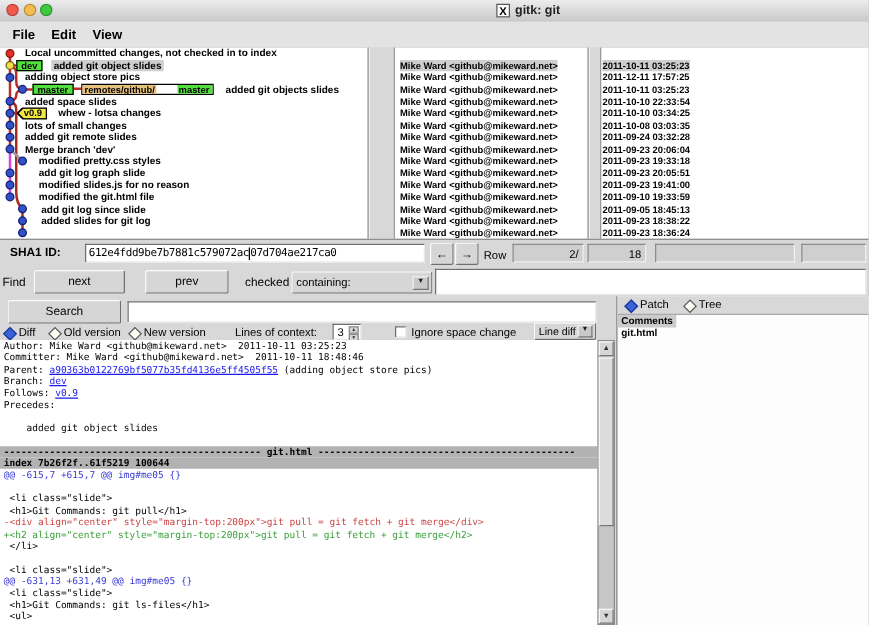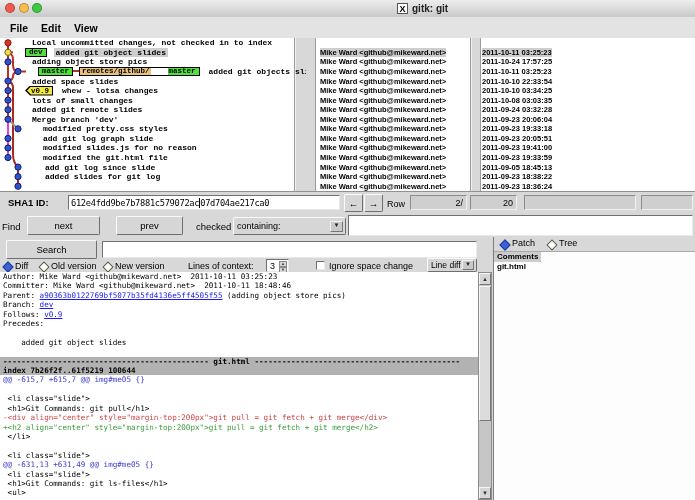--- a/index.html
+++ b/index.html
@@ -15,21 +15,21 @@
          font-size:9px;line-height:10px;text-align:center;font-weight:bold;color:#000;box-sizing:border-box;}
   
   .menubar{position:absolute;left:0;top:17px;width:695px;height:21px;background:#e3e3e3;
            border-bottom:1px solid #979797;display:flex;align-items:center;}
   .menu-item{font-size:10.5px;font-weight:bold;color:#000;margin-left:13px;}
   .menu-item:first-child{margin-left:10px;}
   
   .listpane{position:absolute;left:0;top:38px;width:695px;height:153px;background:#fff;}
   .graphsvg{position:absolute;left:0;top:0;width:300px;height:153px;z-index:1;pointer-events:none;}
   .col{position:absolute;top:0;height:153px;overflow:hidden;}
-  .subjects{left:12px;width:294px;z-index:2;font-family:Liberation Mono, monospace;}
+  .subjects{left:0;width:294px;z-index:2;}
   .authors{left:314px;width:156px;}
   .dates{left:479px;width:216px;}
   .sash{position:absolute;top:0;height:153px;background:#d8d8d8;border-left:1px solid #9b9b9b;border-right:1px solid #9b9b9b;box-shadow:inset 1px 0 0 #f2f2f2;}
   .sash1{left:294px;width:20px;}
   .sash2{left:470px;width:9px;}
   .crow{height:9.5625px;display:flex;align-items:center;white-space:nowrap;
         font-size:8px;font-weight:bold;color:#000;}
   .authors .crow{padding-left:6px;font-size:7.5px;}
   .dates .crow{padding-left:3px;font-size:7.5px;}
   .sel{background:#cecece;}
@@ -257,21 +257,21 @@
       </div>
     <div class="sash sash2"></div>
     <div class="col dates" id="dates">
         <div class="crow">
           <span class=""></span>
         </div>
         <div class="crow">
           <span class="sel">2011-10-11 03:25:23</span>
         </div>
         <div class="crow">
-          <span class="">2011-10-24 17:57:25</span>
+          <span class="">2011-12-11 17:57:25</span>
         </div>
         <div class="crow">
           <span class="">2011-10-11 03:25:23</span>
         </div>
         <div class="crow">
           <span class="">2011-10-10 22:33:54</span>
         </div>
         <div class="crow">
           <span class="">2011-10-10 03:34:25</span>
         </div>
@@ -287,21 +287,21 @@
         <div class="crow">
           <span class="">2011-09-23 19:33:18</span>
         </div>
         <div class="crow">
           <span class="">2011-09-23 20:05:51</span>
         </div>
         <div class="crow">
           <span class="">2011-09-23 19:41:00</span>
         </div>
         <div class="crow">
-          <span class="">2011-09-23 19:33:59</span>
+          <span class="">2011-09-10 19:33:59</span>
         </div>
         <div class="crow">
           <span class="">2011-09-05 18:45:13</span>
         </div>
         <div class="crow">
           <span class="">2011-09-23 18:38:22</span>
         </div>
         <div class="crow">
           <span class="">2011-09-23 18:36:24</span>
         </div>
@@ -319,21 +319,21 @@
       <span>←</span>
     </div>
   <div class="btn" style="left:364px;top:194px;width:19px;height:18px">
       <span>→</span>
     </div>
   <span class="plainlabel" style="left:387px;top:199px">Row</span>
   <div class="gfield" style="left:410px;top:195px;width:57px;height:15px">
       <span>2/</span>
     </div>
   <div class="gfield" style="left:470px;top:195px;width:47px;height:15px">
-      <span>20</span>
+      <span>18</span>
     </div>
   <div class="gfield" style="left:524px;top:195px;width:112px;height:15px"></div>
   <div class="gfield" style="left:641px;top:195px;width:52px;height:15px"></div>
 
   <span class="plainlabel" style="left:2px;top:221px;font-size:9.5px">Find</span>
   <div class="btn" style="left:27px;top:216px;width:73px;height:19px">
       <span>next</span>
     </div>
   <div class="btn" style="left:116px;top:216px;width:67px;height:19px">
       <span>prev</span>

